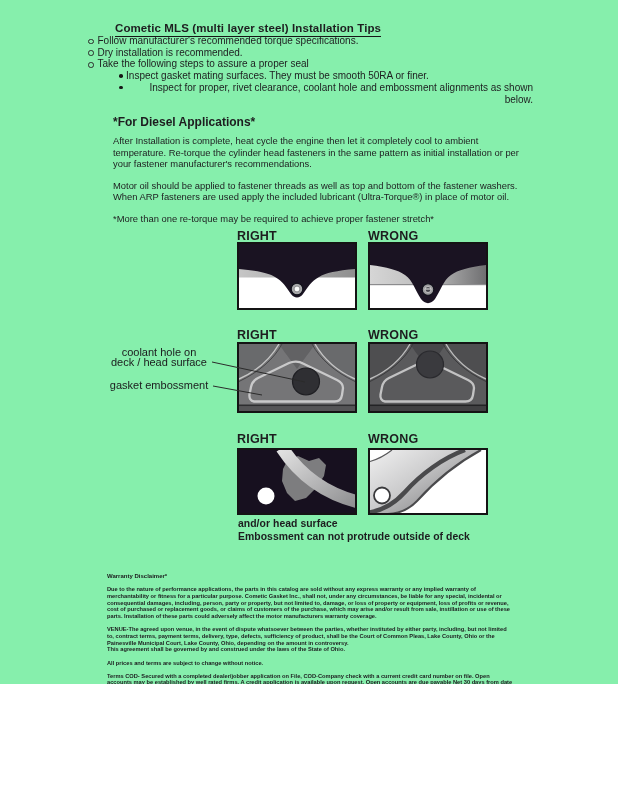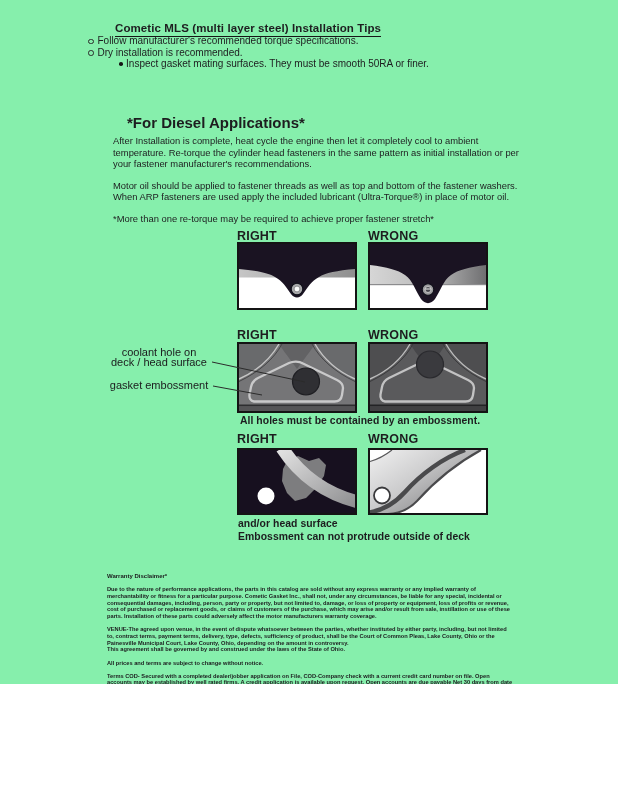--- a/index.html
+++ b/index.html
@@ -17,21 +17,21 @@
   .b-row.sub { padding-left:31px;text-align:right; }
   .mk-open {
     flex:none; width:3.5px; height:3.5px; border:1px solid #2b2b2b; border-radius:50%;
     margin:3.6px 4px 0 0;
   }
   .mk-dot {
     flex:none; width:3.6px; height:3.6px; background:#161616; border-radius:50%;
     margin:3.8px 3.5px 0 0;
   }
   .diesel { position:absolute; left:113px; top:117px; width:416px; font-size:9.4px; line-height:11.8px; }
-  .diesel .h { font-size:15px; font-weight:bold; margin:0 0 6px 14px; }
+  .diesel .h { font-size:12px; font-weight:bold; margin:0 0 6px 0; }
   .diesel p { margin:0 0 9.5px 0; }
   .rw-label { position:absolute; width:120px; text-align:left; font-size:12.5px; font-weight:700; letter-spacing:.2px; }
   .fig { position:absolute; }
   .cap { position:absolute; font-size:10.4px; font-weight:700; letter-spacing:.05px; }
   .cap .ln { line-height:13px; }
   .side-label { position:absolute; left:108px; width:102px; text-align:center; font-size:11px; line-height:10.2px; color:#1b1b1d; }
   .warranty { position:absolute; left:107px; top:573px; width:408px; font-size:5.7px; line-height:6.7px; font-weight:600; color:#1b1b1d; }
   .warranty .wh { font-size:6px; font-weight:700; margin:0 0 6.5px 0; }
   .warranty p { margin:0 0 6.5px 0; }
   .warranty p.tight { margin:0; }
@@ -46,23 +46,31 @@
 
   <div class="bullets">
     <div class="b-row">
       <span class="mk-open"></span>
       <span>Follow manufacturer's recommended torque specifications.</span>
     </div>
     <div class="b-row">
       <span class="mk-open"></span>
       <span>Dry installation is recommended.</span>
     </div>
+    <div class="b-row">
+      <span class="mk-open"></span>
+      <span>Take the following steps to assure a proper seal</span>
+    </div>
     <div class="b-row sub">
       <span class="mk-dot"></span>
       <span>Inspect gasket mating surfaces.  They must be smooth 50RA or finer.</span>
+    </div>
+    <div class="b-row sub">
+      <span class="mk-dot"></span>
+      <span>Inspect for proper, rivet clearance, coolant hole and embossment alignments as shown below.</span>
     </div>
   </div>
 
   <div class="diesel">
     <div class="h">*For Diesel Applications*</div>
     <p>After Installation is complete, heat cycle the engine then let it completely cool to ambient temperature. Re-torque the cylinder head fasteners in the same pattern as initial installation or per your fastener manufacturer's recommendations.</p>
     <p>Motor oil should be applied to fastener threads as well as top and bottom of the fastener washers. When ARP fasteners are used apply the included lubricant (Ultra-Torque®) in place of motor oil.</p>
     <p>*More than one re-torque may be required to achieve proper fastener stretch*</p>
   </div>
 
@@ -142,21 +150,20 @@
     <path d="M17,59.5 C13.5,59 12,56 12.5,52.5 L14,45 C14.8,41 17,38 21,36 L52,21 C56,19 62,19 66,21.5 L100,38 C104,40 106,43 106,46 L105,53 C104.4,57 101.5,59.5 97.5,59.5 Z" stroke="#c2c2c3" stroke-width="2.3" fill="none" stroke-linejoin="round"></path>
     <circle cx="62" cy="22.5" r="13.5" fill="#3a3a3e" stroke="#2a2a2e" stroke-width="1.2"></circle>
     <rect x="1" y="1" width="118" height="69" fill="none" stroke="#141414" stroke-width="2"></rect>
   </svg>
 
   <svg class="fig" style="left:140px;top:344px" width="170" height="60" viewBox="0 0 170 60">
     <line x1="72" y1="18" x2="165" y2="38" stroke="#2b2b2b" stroke-width="1"></line>
     <line x1="73" y1="42" x2="122" y2="51" stroke="#2b2b2b" stroke-width="1"></line>
   </svg>
 
-  <div class="cap" style="left:240px;top:415px">All holes must be contained by an embossment.</div>
 
   <div class="rw-label" style="left:237px;top:432px">RIGHT</div>
   <div class="rw-label" style="left:368px;top:432px">WRONG</div>
 
   <svg class="fig" style="left:237px;top:448px" width="120" height="67" viewBox="0 0 120 67">
     <defs>
       <linearGradient id="gC" x1="0" y1="0" x2="1" y2="1">
         <stop offset="0" stop-color="#e2e2e2"></stop>
           <stop offset="1" stop-color="#909092"></stop>
       </linearGradient>

